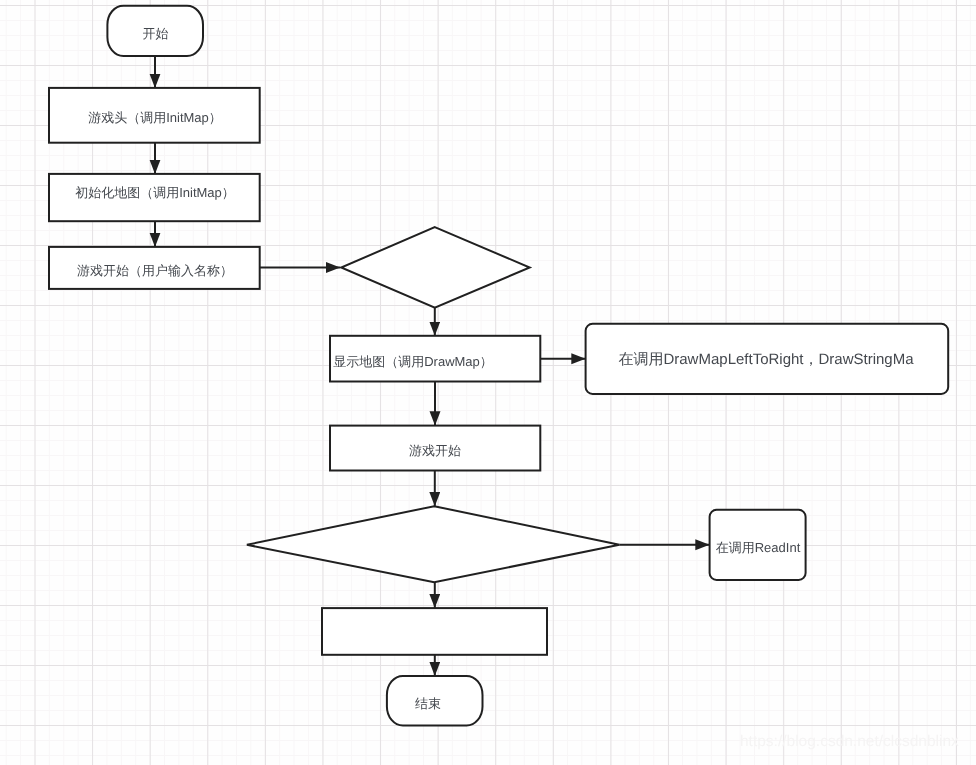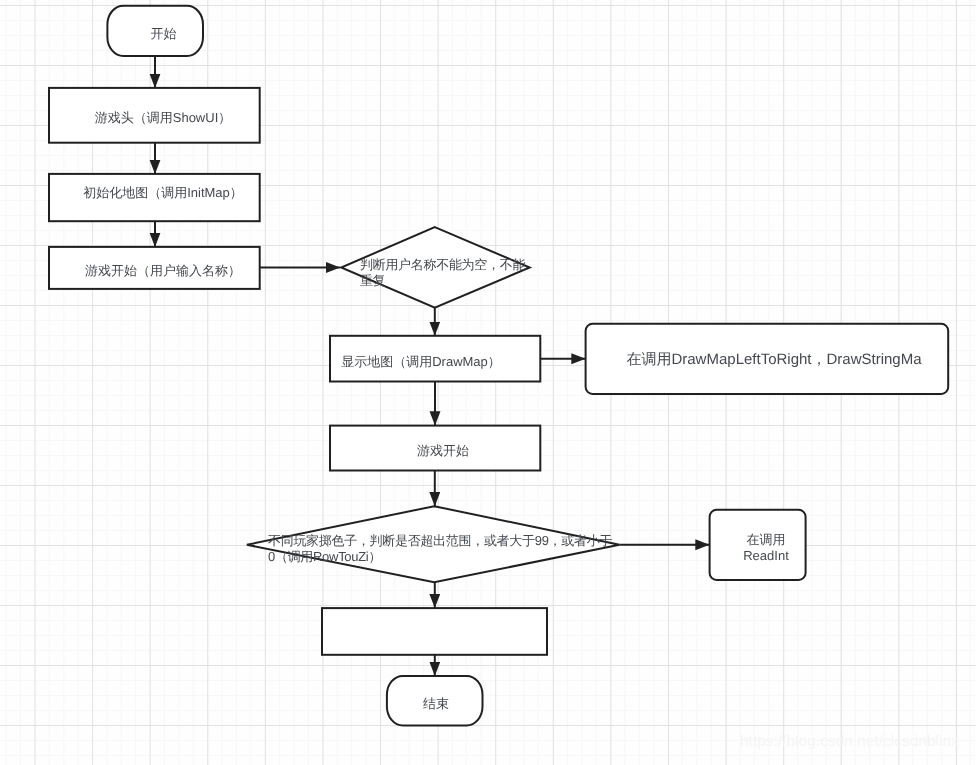--- a/index.html
+++ b/index.html
@@ -12,21 +12,21 @@
     background-image:
       linear-gradient(to right, #e4e1e3 1px, transparent 1px),
       linear-gradient(to bottom, #e4e1e3 1px, transparent 1px),
       linear-gradient(to right, #f8f6f7 1px, transparent 1px),
       linear-gradient(to bottom, #f8f6f7 1px, transparent 1px);
     background-size: 57.6px 60px, 57.6px 60px, 14.4px 15px, 14.4px 15px;
     background-position: 34.5px 5px, 34.5px 5px, 34.5px 5px, 34.5px 5px;
   }
   svg.layer{position:absolute;left:0;top:0;width:976px;height:765px;}
   .nodetext{position:absolute;color:#44484e;font-size:13px;line-height:15.8px;transform:translateZ(0);
-    text-align:left;display:flex;align-items:center;justify-content:center;padding-top:5px;box-sizing:border-box;margin-left:8px;}
+    text-align:right;display:flex;align-items:center;justify-content:center;padding-top:5px;box-sizing:border-box;}
   .wm{position:absolute;transform:translateZ(0);color:#f5f4f4;font-size:15.5px;letter-spacing:0px;white-space:nowrap;}
 </style>
 </head>
 <body>
 
 <div id="canvas">
   <div class="grid"></div>
 
   <svg class="layer" viewBox="0 0 976 765">
     <defs>
@@ -57,28 +57,26 @@
       <path d="M540.3,358.8 L585.6,358.8"></path>
       <path d="M435,381.5 L435,425.6"></path>
       <path d="M434.8,470.5 L434.8,506.2"></path>
       <path d="M619.4,544.8 L709.6,544.8"></path>
       <path d="M434.8,582.3 L434.8,608.1"></path>
       <path d="M434.8,654.8 L434.8,675.9"></path>
     </g>
   </svg>
 
   <div class="nodetext" style="left:108px;top:5px;width:95px;height:52px;">开始</div>
-  <div class="nodetext" style="left:48px;top:88px;width:214px;height:54px;">游戏头（调用ShowUI）</div>
+  <div class="nodetext" style="left:48px;top:88px;width:214px;height:54px;">游戏头（调用InitMap）</div>
   <div class="nodetext" style="left:48px;top:174px;width:214px;height:33px;">初始化地图（调用InitMap）</div>
   <div class="nodetext" style="left:48px;top:247px;width:214px;height:42px;">游戏开始（用户输入名称）</div>
-  <div class="nodetext" style="left:352px;top:254px;width:168px;height:32px;letter-spacing:-0.3px;">判断用户名称不能为空，不能重复</div>
   <div class="nodetext" style="left:329px;top:336px;width:168px;height:46px;">显示地图（调用DrawMap）</div>
   <div class="nodetext" style="left:584px;top:322px;width:364px;height:71px;font-size:15px;">在调用DrawMapLeftToRight，DrawStringMa</div>
   <div class="nodetext" style="left:329px;top:425px;width:212px;height:46px;border-radius:22px;">游戏开始</div>
-  <div class="nodetext" style="left:260px;top:522px;width:348px;height:48px;letter-spacing:-0.3px;">不同玩家掷色子，判断是否超出范围，或者大于99，或者小于0（调用RowTouZi）</div>
-  <div class="nodetext" style="left:709px;top:510px;width:98px;height:70px;flex-direction:column;">
+  <div class="nodetext" style="left:709px;top:510px;width:98px;height:70px;flex-direction:row;">
     <span>在调用</span>
     <span>ReadInt</span>
   </div>
   <div class="nodetext" style="left:388px;top:675px;width:80px;height:52px;">结束</div>
 
   <div class="wm" style="left:740px;top:733px;">https://blog.csdn.net/clcsdnblinx</div>
 </div>
 
 </body></html>

